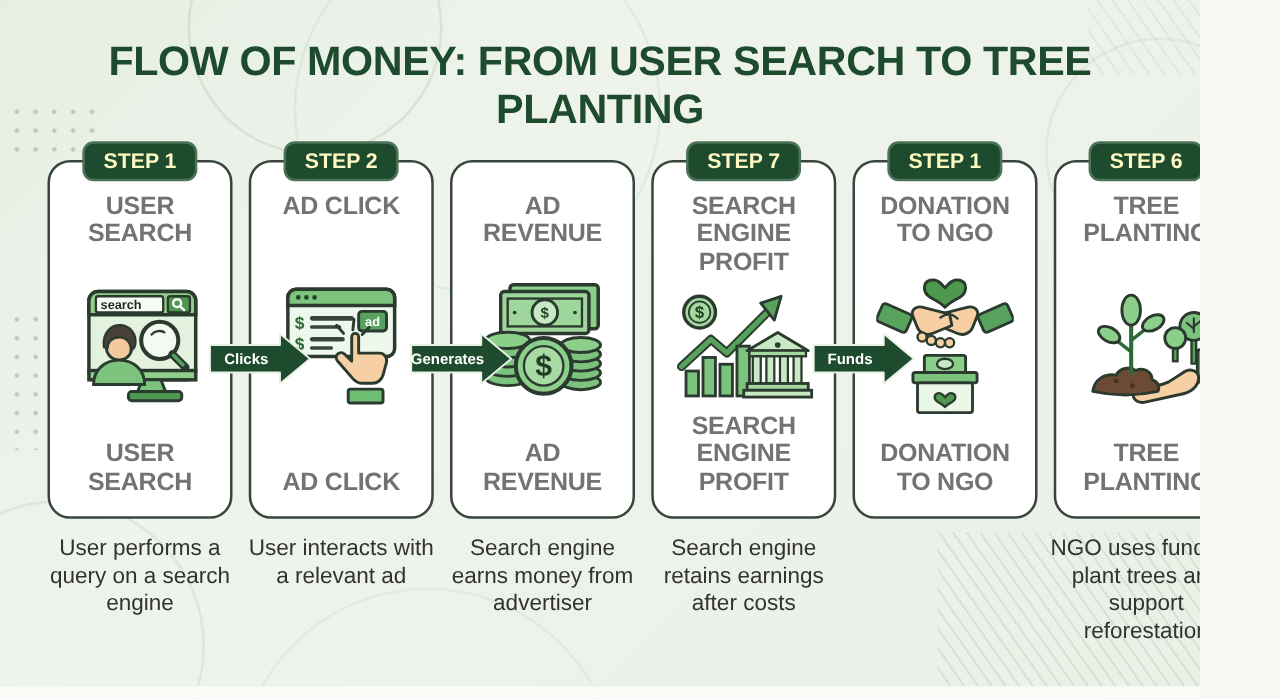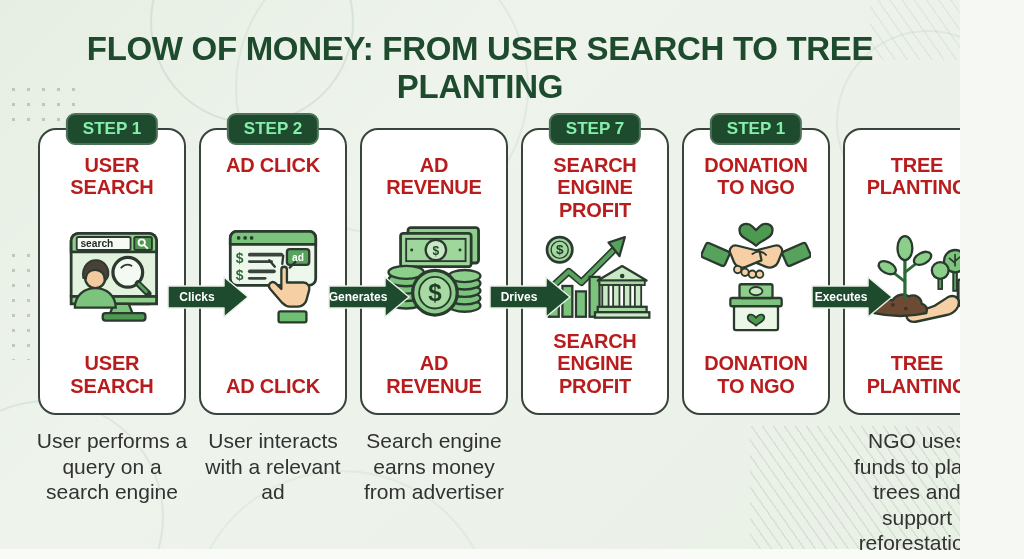--- a/index.html
+++ b/index.html
@@ -39,42 +39,42 @@
     position:absolute; top:30px; left:0; width:100%;
     text-align:center; font-size:33px; font-weight:700;
     letter-spacing:-0.3px; color:#1e4b2d; margin:0;
   }
 
   
   .steps-row { position:absolute; left:38px; top:128px; width:953px; display:flex; gap:13px; }
   .step-col { position:relative; width:148px; flex:0 0 148px; display:flex; flex-direction:column; align-items:center; }
   .badge {
     position:absolute; top:-15px; left:50%; transform:translateX(-50%);
-    background:#1e4b2d; color:#86efac; font-weight:700; font-size:17px;
+    background:#1e4b2d; color:#fef9c3; font-weight:700; font-size:17px;
     padding:4px 15px; border-radius:9px; border:2px solid #4d7257;
     white-space:nowrap; z-index:4;
   }
   .card {
     width:148px; height:287px; box-sizing:border-box;
     background:#ffffff; border:2.5px solid #39453c; border-radius:18px;
     display:flex; flex-direction:column; align-items:center; justify-content:space-between;
     padding:24px 3px 16px;
   }
   .card-title {
-    font-size:20px; font-weight:700; color:#b91c1c; text-align:center;
+    font-size:20px; font-weight:700; color:#737373; text-align:center;
     line-height:1.12; white-space:pre-line; letter-spacing:-0.2px;
   }
   .icon-wrap { display:flex; align-items:center; justify-content:center; }
   .desc {
-    margin-top:13px; width:154px; font-size:21px; color:#323232;
+    margin-top:13px; width:154px; font-size:18px; color:#323232;
     text-align:center; line-height:1.22;
   }
 
   
-  .flow-arrow { position:absolute; top:146px; width:84px; height:46px; z-index:6;text-decoration:underline; }
+  .flow-arrow { position:absolute; top:136px; width:84px; height:46px; z-index:6;text-decoration:underline; }
   .fa1 { left:128px; } .fa2 { left:289px; } .fa3 { left:450px; } .fa4 { left:611px; } .fa5 { left:772px; }
   .arrow-label {
     position:absolute; left:0; top:0; width:62px; height:46px;
     display:flex; align-items:center; justify-content:center;
     color:#ffffff; font-weight:700; font-size:12px; white-space:nowrap;
   }
   svg text { font-family:"Liberation Sans", sans-serif; }
 </style>
 </head>
 <body>
@@ -218,20 +218,21 @@
             <rect x="61" y="93" width="60" height="6" fill="#c9e8c4" stroke="#2b3a2e" stroke-width="2.5"></rect>
             <circle cx="22" cy="24" r="14" fill="#a5d8a0" stroke="#2b3a2e" stroke-width="3"></circle>
             <circle cx="22" cy="24" r="9.5" fill="none" stroke="#2b3a2e" stroke-width="1.5"></circle>
             <text x="22" y="29" text-anchor="middle" font-size="15" font-weight="bold" fill="#1f3d26">$</text>
           </svg>
         </div>
         <div class="card-title">SEARCH
 ENGINE
 PROFIT</div>
       </div>
+      <div class="desc">Search engine retains earnings after costs</div>
     </div>
 
     <div class="step-col">
       <div class="badge">STEP 1</div>
       <div class="card">
         <div class="card-title">DONATION
 TO NGO</div>
         <div class="icon-wrap">
           <svg width="110" height="120" viewBox="0 0 120 130">
             <path d="M60,32 C52,24 42,24 42,15 C42,8 51,6 56,11 L60,15 L64,11 C69,6 78,8 78,15 C78,24 68,24 60,32 Z" fill="#4e9950" stroke="#2b3a2e" stroke-width="2.5" stroke-linejoin="round"></path>
@@ -250,20 +251,21 @@
             <rect x="36" y="98" width="48" height="26" rx="2" fill="#eaf6e6" stroke="#2b3a2e" stroke-width="2.5"></rect>
             <path d="M60,119 C56,115 51,115 51,110.5 C51,107 55.5,106 58,108.5 L60,110.5 L62,108.5 C64.5,106 69,107 69,110.5 C69,115 64,115 60,119 Z" fill="#4e9950" stroke="#2b3a2e" stroke-width="2"></path>
           </svg>
         </div>
         <div class="card-title">DONATION
 TO NGO</div>
       </div>
     </div>
 
     <div class="step-col">
+      <div class="badge">STEP 6</div>
       <div class="card">
         <div class="card-title">TREE
 PLANTING</div>
         <div class="icon-wrap">
           <svg width="112" height="104" viewBox="0 0 120 112">
             <rect x="99" y="48" width="4" height="24" fill="#57a25c" stroke="#2b3a2e" stroke-width="2"></rect>
             <circle cx="101" cy="40" r="12" fill="#7cc47d" stroke="#2b3a2e" stroke-width="2.5"></circle>
             <path d="M101,33 v12 M101,40 l6,-5 M101,42 l-6,-5" stroke="#2b3a2e" stroke-width="1.8" fill="none" stroke-linecap="round"></path>
             <rect x="83" y="56" width="4" height="14" fill="#57a25c" stroke="#2b3a2e" stroke-width="2"></rect>
             <circle cx="85" cy="50" r="9" fill="#8ccf8b" stroke="#2b3a2e" stroke-width="2.5"></circle>
@@ -291,27 +293,21 @@
           <path d="M2,12 H58 V3 L82,23 L58,43 V34 H2 Z" fill="#1e4b2d" stroke="#e9f1e6" stroke-width="1.5" stroke-linejoin="round"></path>
         </svg>
       <span class="arrow-label">Clicks</span>
     </div>
     <div class="flow-arrow fa2">
       <svg width="84" height="46" viewBox="0 0 84 46">
           <path d="M2,12 H58 V3 L82,23 L58,43 V34 H2 Z" fill="#1e4b2d" stroke="#e9f1e6" stroke-width="1.5" stroke-linejoin="round"></path>
         </svg>
       <span class="arrow-label">Generates</span>
     </div>
-    <div class="flow-arrow fa3">
+    <div class="flow-arrow fa4">
       <svg width="84" height="46" viewBox="0 0 84 46">
           <path d="M2,12 H58 V3 L82,23 L58,43 V34 H2 Z" fill="#1e4b2d" stroke="#e9f1e6" stroke-width="1.5" stroke-linejoin="round"></path>
         </svg>
-      <span class="arrow-label">Drives</span>
-    </div>
-    <div class="flow-arrow fa5">
-      <svg width="84" height="46" viewBox="0 0 84 46">
-          <path d="M2,12 H58 V3 L82,23 L58,43 V34 H2 Z" fill="#1e4b2d" stroke="#e9f1e6" stroke-width="1.5" stroke-linejoin="round"></path>
-        </svg>
-      <span class="arrow-label">Executes</span>
+      <span class="arrow-label">Funds</span>
     </div>
 
   </div>
 </div>
 
 </body></html>

